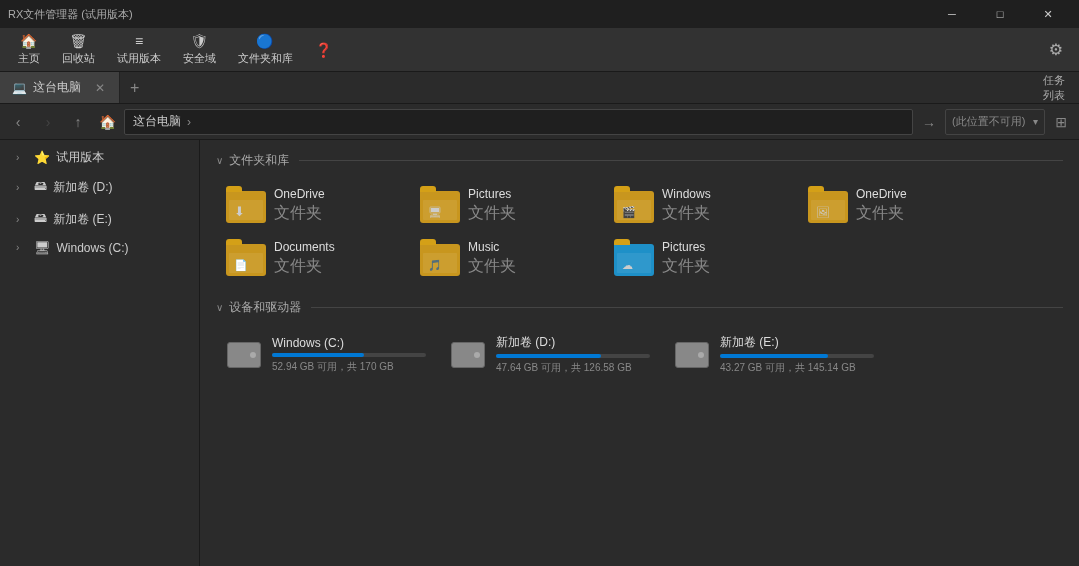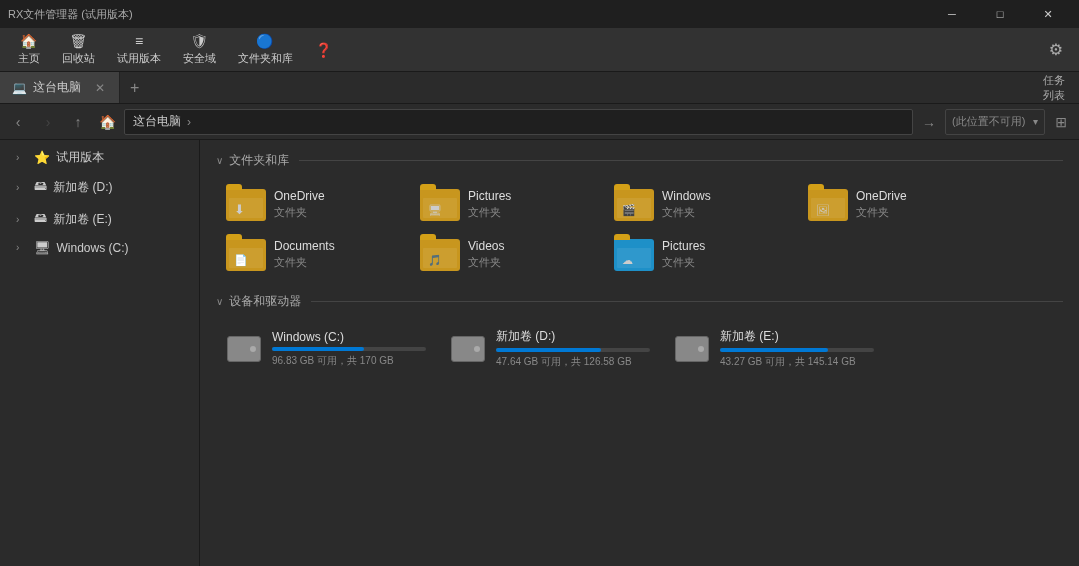--- a/index.html
+++ b/index.html
@@ -300,21 +300,21 @@
       background: rgba(255,255,255,0.08);
       border-radius: 1px;
     }
     .folder-info { flex: 1; }
     .folder-name {
       font-size: 12px;
       color: #ddd;
       margin-bottom: 2px;
     }
     .folder-type {
-      font-size: 11px;
+      font-size: 16px;
       color: #888;
     }
 
     
     .drive-grid {
       display: flex;
       flex-wrap: wrap;
       gap: 4px;
     }
     .drive-item {
@@ -554,21 +554,21 @@
       </div>
 
       <div class="folder-item">
         <div class="folder-icon-wrap">
           <div class="folder-icon" style="background:#c8961e;">
             <div class="folder-icon-inner"></div>
             <span style="position:absolute;bottom:4px;left:8px;font-size:11px;">🎵</span>
           </div>
         </div>
         <div class="folder-info">
-          <div class="folder-name">Videos</div>
+          <div class="folder-name">Music</div>
           <div class="folder-type">文件夹</div>
         </div>
       </div>
 
       <div class="folder-item">
         <div class="folder-icon-wrap">
           <div class="folder-icon" style="background:#1e90c8;">
             <div class="folder-icon-inner"></div>
             <span style="position:absolute;bottom:4px;left:8px;font-size:11px;">☁</span>
           </div>
@@ -591,21 +591,21 @@
 
       <div class="drive-item">
         <div class="drive-icon-wrap">
           <div class="hdd-icon"></div>
         </div>
         <div class="drive-info">
           <div class="drive-name">Windows (C:)</div>
           <div class="drive-bar-wrap">
             <div class="drive-bar blue" style="width:60%;"></div>
           </div>
-          <div class="drive-size">96.83 GB 可用，共 170 GB</div>
+          <div class="drive-size">52.94 GB 可用，共 170 GB</div>
         </div>
       </div>
 
       <div class="drive-item">
         <div class="drive-icon-wrap">
           <div class="hdd-icon"></div>
         </div>
         <div class="drive-info">
           <div class="drive-name">新加卷 (D:)</div>
           <div class="drive-bar-wrap">

